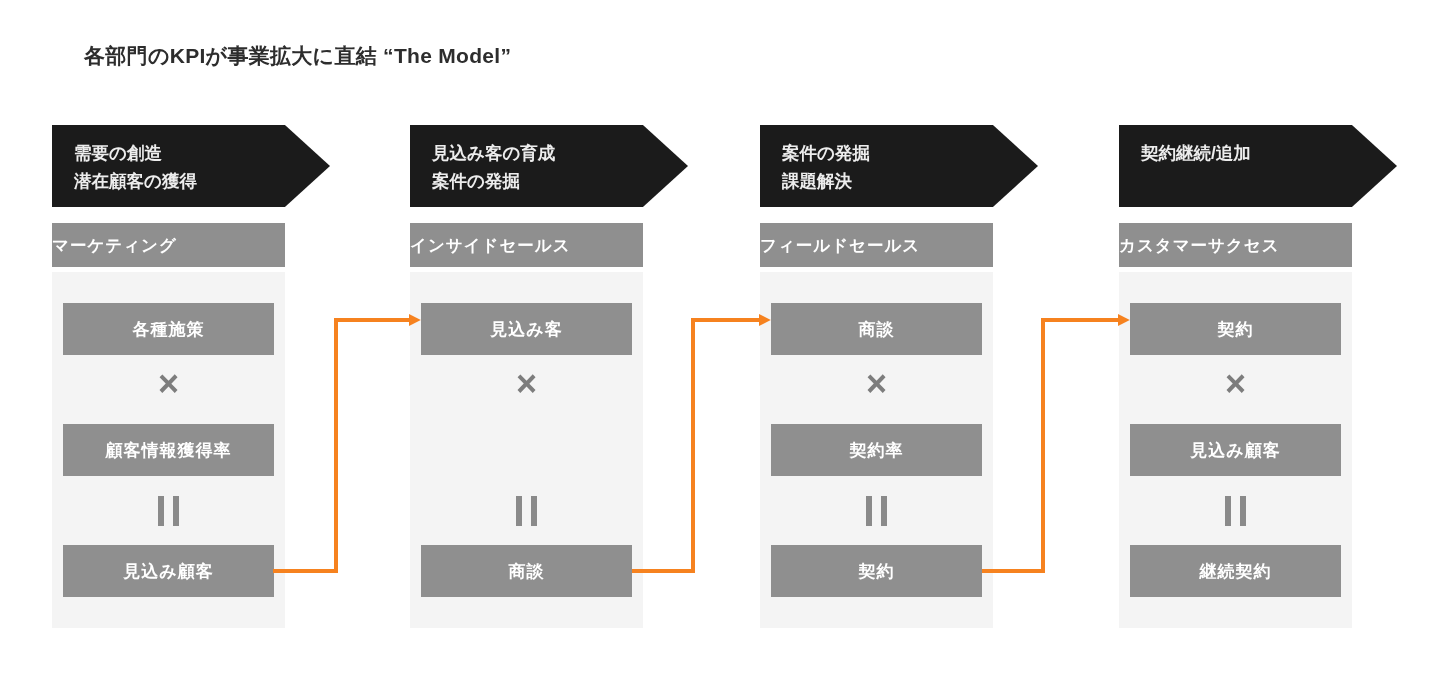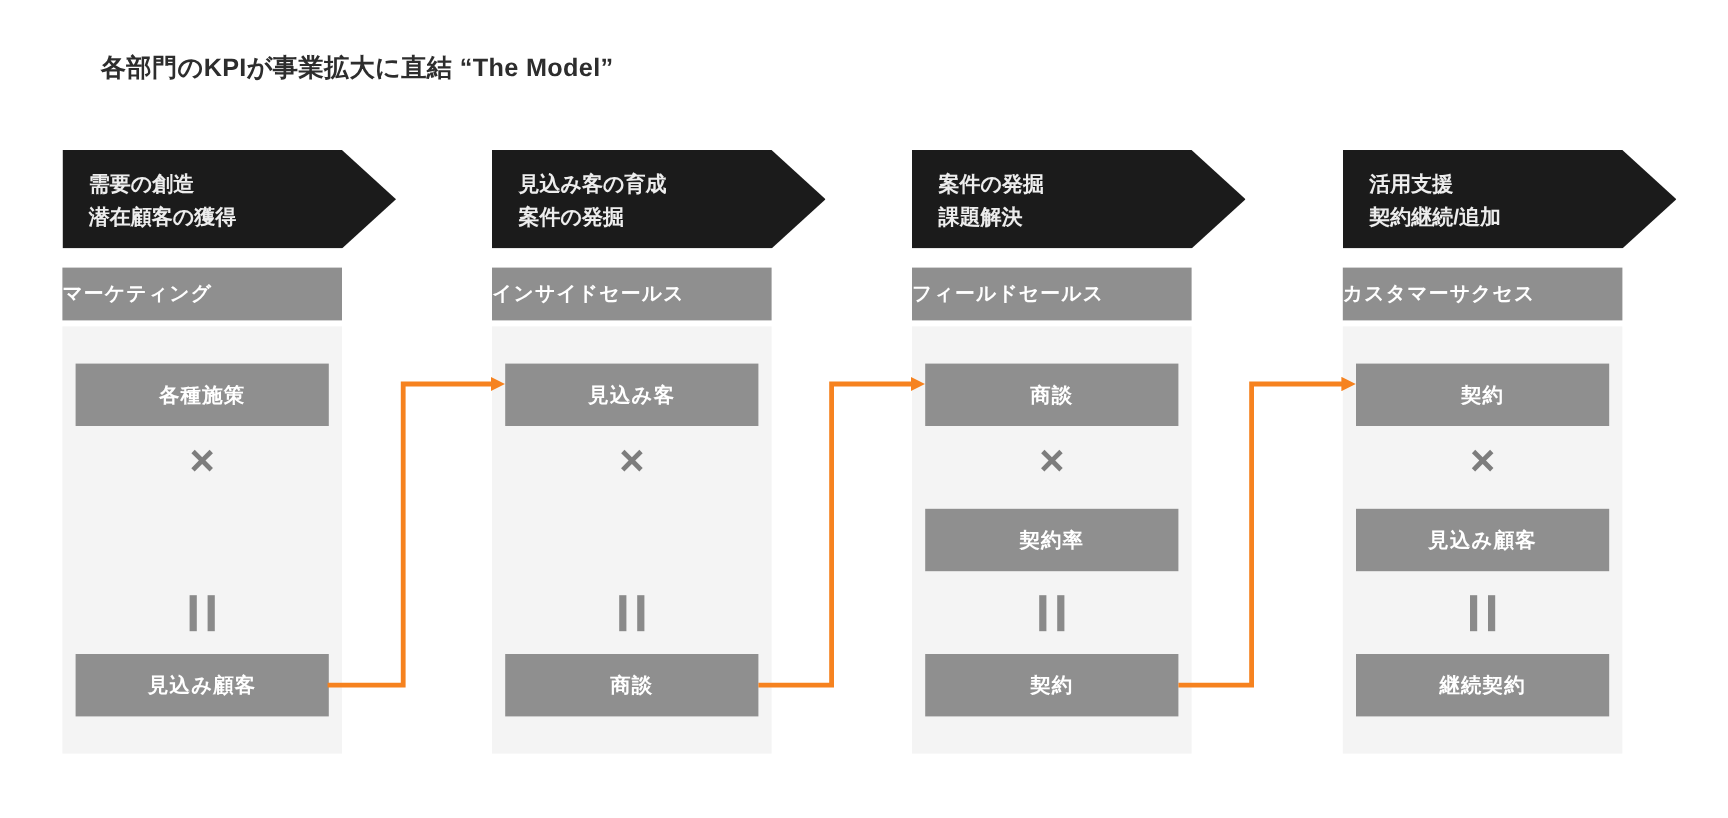--- a/index.html
+++ b/index.html
@@ -126,20 +126,21 @@
 
   <div class="col c0">
     <div class="banner">
       <span class="bline">需要の創造</span>
       <span class="bline">潜在顧客の獲得</span>
     </div>
     <div class="dept-header">マーケティング</div>
     <div class="panel">
       <div class="kbox top">各種施策</div>
       <div class="op multiply">×</div>
+      <div class="kbox rate">顧客情報獲得率</div>
       <div class="op equals">
         <span class="bar"></span>
           <span class="bar"></span>
       </div>
       <div class="kbox result">見込み顧客</div>
     </div>
   </div>
 
   <div class="col c1">
     <div class="banner">
@@ -171,21 +172,20 @@
       <div class="op equals">
         <span class="bar"></span>
           <span class="bar"></span>
       </div>
       <div class="kbox result">契約</div>
     </div>
   </div>
 
   <div class="col c3">
     <div class="banner">
-      <span class="bline">活用支援</span>
       <span class="bline">契約継続/追加</span>
     </div>
     <div class="dept-header">カスタマーサクセス</div>
     <div class="panel">
       <div class="kbox top">契約</div>
       <div class="op multiply">×</div>
       <div class="kbox rate">見込み顧客</div>
       <div class="op equals">
         <span class="bar"></span>
           <span class="bar"></span>

